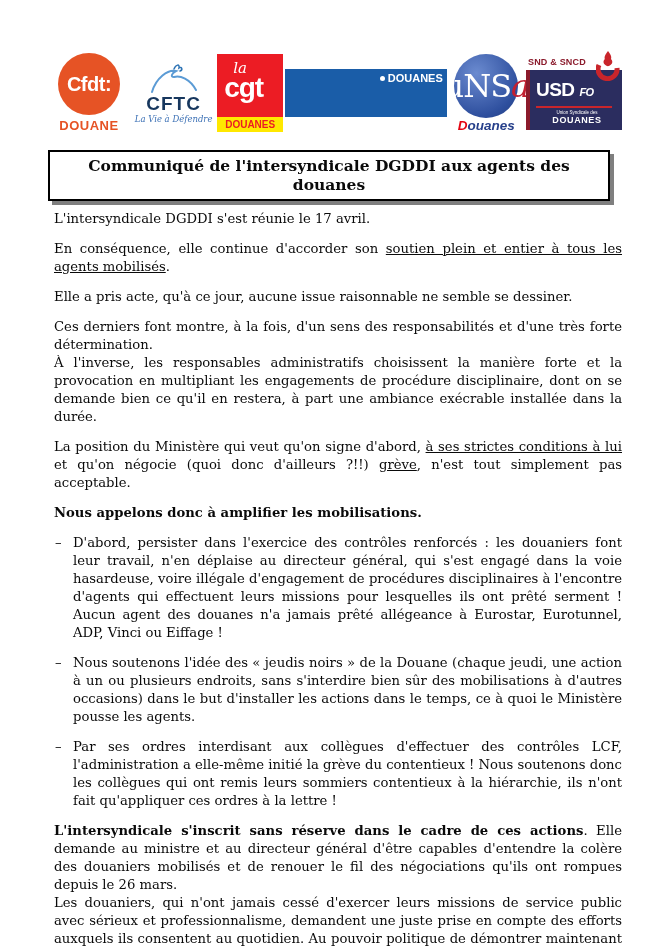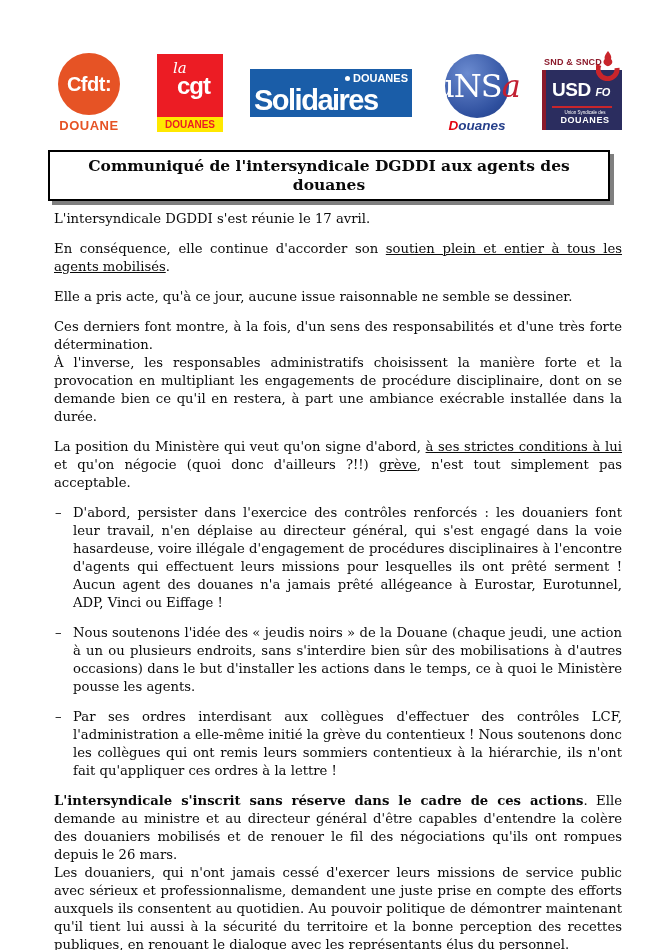--- a/index.html
+++ b/index.html
@@ -26,21 +26,21 @@
   .cfdt-label { color:#e65325; font-weight:bold; font-size:13px; margin-top:3px; letter-spacing:0.5px; }
 
   
   .logo-cftc { width:84px; text-align:center; }
   .cftc-name { color:#17375e; font-family:"Liberation Sans", sans-serif; font-weight:bold; font-size:19px; line-height:1; margin-top:-7px; letter-spacing:1px; }
   .cftc-tagline { color:#3b70b5; font-style:italic; font-size:8.5px; margin-top:1px; }
 
   
   .logo-cgt { width:66px; height:78px; background:#ec1c24; display:flex; flex-direction:column; font-family:"Liberation Sans", sans-serif; }
   .cgt-script { color:#fff; font-family:"DejaVu Serif", serif; font-style:italic; font-size:15px; line-height:1; margin:7px 0 0 16px; }
-  .cgt-name { color:#fff; font-weight:bold; font-size:24px; line-height:0.85; margin-left:7px; letter-spacing:-1px;text-align:center; }
+  .cgt-name { color:#fff; font-weight:bold; font-size:28px; line-height:0.85; margin-left:7px; letter-spacing:-1px; }
   .cgt-band { margin-top:auto; background:#ffe800; color:#ec1c24; font-weight:bold; font-size:10px; text-align:center; padding:2px 0; }
 
   
   .logo-solidaires { width:162px; height:48px; background:#1a5da8; position:relative; font-family:"Liberation Sans", sans-serif; }
   .sol-main { position:absolute; left:4px; bottom:0px; color:#fff; font-weight:bold; font-size:29px; letter-spacing:-1.5px; line-height:1.1; }
   .sol-corner { position:absolute; top:3px; right:4px; color:#fff; font-weight:bold; font-size:11px; display:flex; align-items:center; }
   .sol-dot { width:5px; height:5px; border-radius:50%; background:#fff; margin-right:3px; }
 
   
   .logo-unsa { width:76px; text-align:center; }
@@ -48,21 +48,21 @@
     width:64px; height:64px; border-radius:50%; margin:0 auto;
     background:radial-gradient(circle at 35% 30%, #6b8bd0 0%, #2e4f9e 70%, #223c7e 100%);
     display:flex; align-items:center; justify-content:center;
   }
   .unsa-letters { color:#fff; font-weight:normal; font-size:32px; font-family:"DejaVu Serif", serif; letter-spacing:-1px; }
   .unsa-letter-a { color:#c22032; font-style:italic; }
   .unsa-label { font-family:"Liberation Sans", sans-serif; font-weight:bold; font-style:italic; font-size:13.5px; color:#27408b; margin-top:0px; }
   .unsa-label-d { color:#e30613; }
 
   
-  .logo-usdfo { width:80px; position:relative; font-family:"Liberation Sans", sans-serif; }
+  .logo-usdfo { width:96px; position:relative; font-family:"Liberation Sans", sans-serif; }
   .usdfo-top { color:#8b1a2b; font-weight:bold; font-size:9px; padding-left:2px; letter-spacing:0.2px; }
   .usdfo-flame { position:absolute; top:-6px; right:2px; }
   .usdfo-box { margin-top:3px; background:#2b2d5f; border-left:4px solid #8b1a2b; padding:10px 4px 5px 6px; }
   .usdfo-main { color:#fff; font-weight:bold; font-size:19px; line-height:1; letter-spacing:-0.5px; }
   .usdfo-suffix { font-size:11px; font-style:italic; font-weight:bold; }
   .usdfo-line { border-top:2px solid #c9252b; margin:7px 6px 2px 0; }
   .usdfo-sub1 { color:#fff; font-size:4.5px; text-align:center; }
   .usdfo-label { color:#fff; font-weight:bold; font-size:9px; text-align:center; letter-spacing:0.6px; }
 
   
@@ -92,33 +92,42 @@
 
   <div class="logos">
 
     <div class="logo logo-cfdt">
       <div class="cfdt-circle">
         <span>Cfdt:</span>
       </div>
       <div class="cfdt-label">DOUANE</div>
     </div>
 
+    <div class="logo logo-cftc">
+      <span>
+        <svg width="58" height="34" viewBox="0 0 58 34">
+          <path d="M7 29 C11 15, 23 6, 31 8 C27 10, 25 14, 29 14 C35 12, 45 16, 51 27" stroke="#5b9bd5" fill="none" stroke-width="2" stroke-linecap="round"></path>
+          <path d="M29 6 C31 1, 35 1, 34 5 C37 3, 38 7, 35 8" stroke="#2e74b5" fill="none" stroke-width="1.5" stroke-linecap="round"></path>
+        </svg>
+      </span>
+      <div class="cftc-name">CFTC</div>
+      <div class="cftc-tagline">La Vie à Défendre</div>
+    </div>
 
     <div class="logo logo-cgt">
       <div class="cgt-script">la</div>
       <div class="cgt-name">cgt</div>
       <div class="cgt-band">DOUANES</div>
     </div>
 
     <div class="logo logo-solidaires">
       <div class="sol-corner">
         <span class="sol-dot"></span>
         <span>DOUANES</span>
       </div>
-      <div class="sol-main">Solidaires</div>
     </div>
 
     <div class="logo logo-unsa">
       <div class="unsa-circle">
         <span class="unsa-letters"><span>uNS</span><span class="unsa-letter-a">a</span></span>
       </div>
       <div class="unsa-label"><span class="unsa-label-d">D</span><span>ouanes</span></div>
     </div>
 
     <div class="logo logo-usdfo">
@@ -143,20 +152,21 @@
     <span>Communiqué de l'intersyndicale DGDDI aux agents des douanes</span>
   </div>
 
   <div class="body-col">
     <div>
         <div class="para"><span>L'intersyndicale DGDDI s'est réunie le 17 avril.</span></div>
         <div class="para"><span>En conséquence, elle continue d'accorder son </span><span class="u">soutien plein et entier à tous les agents mobilisés</span><span>.</span></div>
         <div class="para"><span>Elle a pris acte, qu'à ce jour, aucune issue raisonnable ne semble se dessiner.</span></div>
         <div class="para"><span>Ces derniers font montre, à la fois, d'un sens des responsabilités et d'une très forte détermination.</span><br><span>À l'inverse, les responsables administratifs choisissent la manière forte et la provocation en multipliant les engagements de procédure disciplinaire, dont on se demande bien ce qu'il en restera, à part une ambiance exécrable installée dans la durée.</span></div>
         <div class="para"><span>La position du Ministère qui veut qu'on signe d'abord, </span><span class="u">à ses strictes conditions à lui</span><span> et qu'on négocie (quoi donc d'ailleurs ?!!) </span><span class="u">grève</span><span>, n'est tout simplement pas acceptable.</span></div>
+        <div class="para"><span class="b">Nous appelons donc à amplifier les mobilisations.</span></div>
         <div class="bullet">
           <span class="dash">–</span>
           <div class="bullet-text"><span>D'abord, persister dans l'exercice des contrôles renforcés : les douaniers font leur travail, n'en déplaise au directeur général, qui s'est engagé dans la voie hasardeuse, voire illégale d'engagement de procédures disciplinaires à l'encontre d'agents qui effectuent leurs missions pour lesquelles ils ont prêté serment ! Aucun agent des douanes n'a jamais prêté allégeance à Eurostar, Eurotunnel, ADP, Vinci ou Eiffage !</span></div>
         </div>
         <div class="bullet">
           <span class="dash">–</span>
           <div class="bullet-text"><span>Nous soutenons l'idée des « jeudis noirs » de la Douane (chaque jeudi, une action à un ou plusieurs endroits, sans s'interdire bien sûr des mobilisations à d'autres occasions) dans le but d'installer les actions dans le temps, ce à quoi le Ministère pousse les agents.</span></div>
         </div>
         <div class="bullet">
           <span class="dash">–</span>

